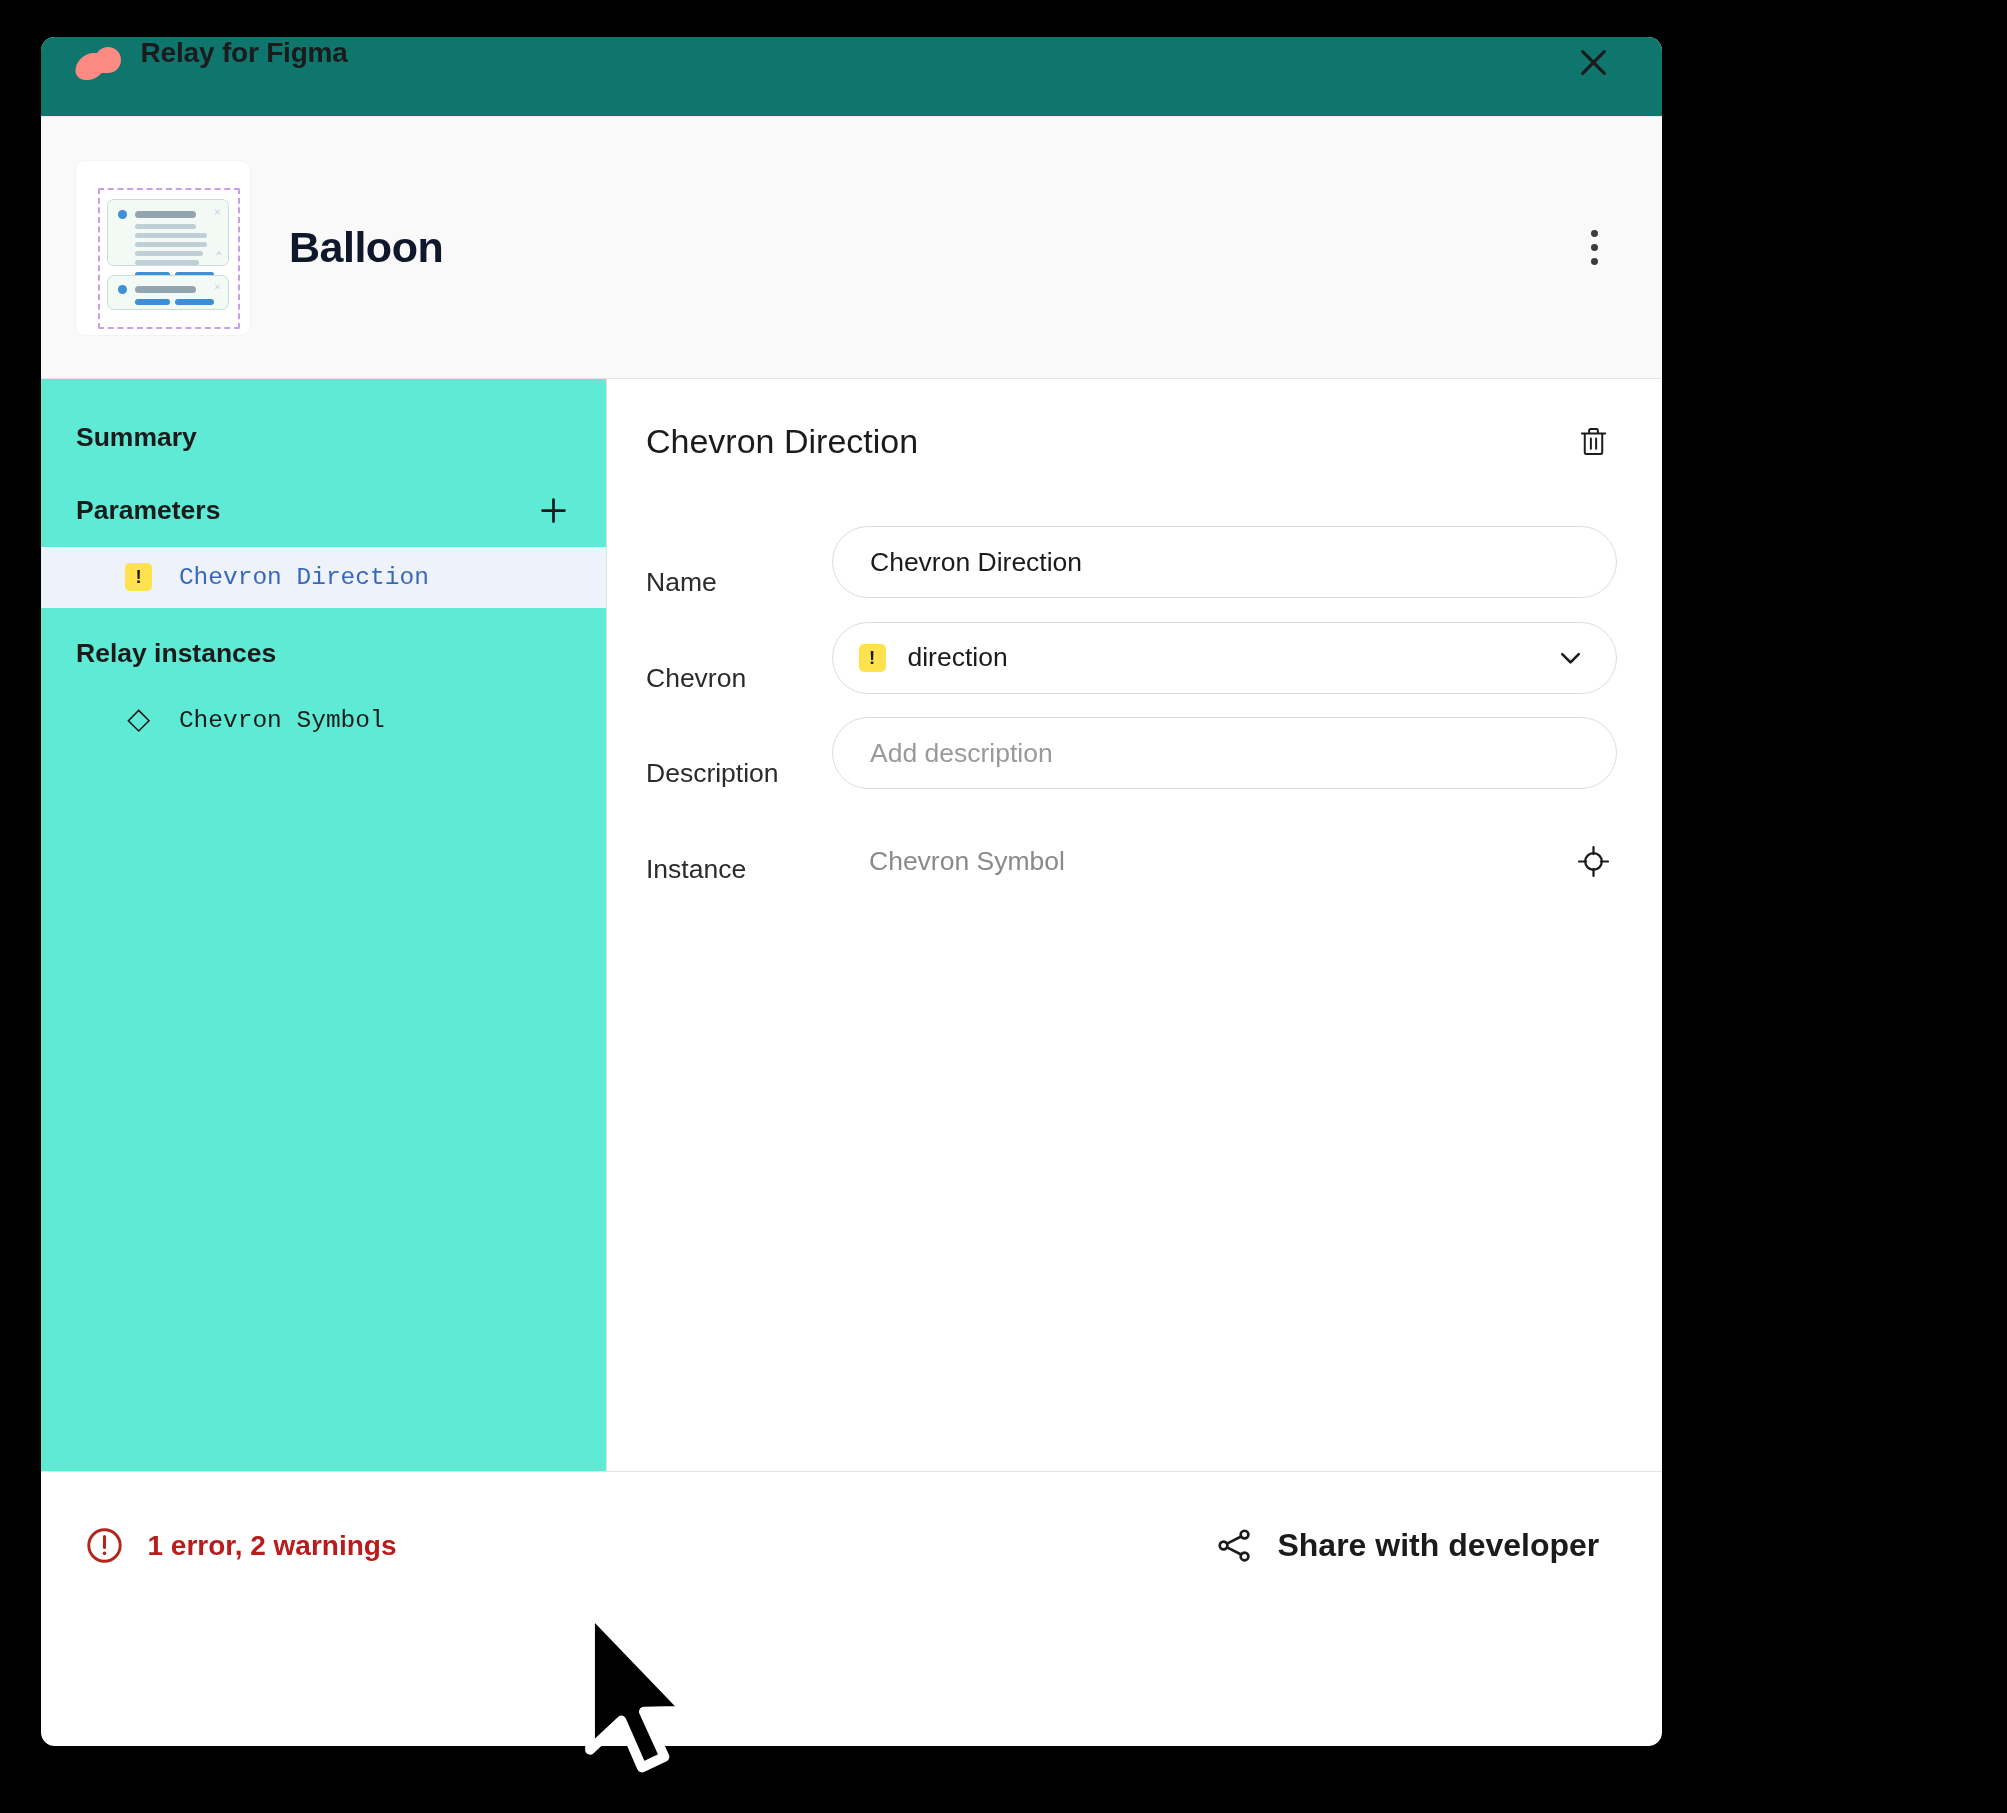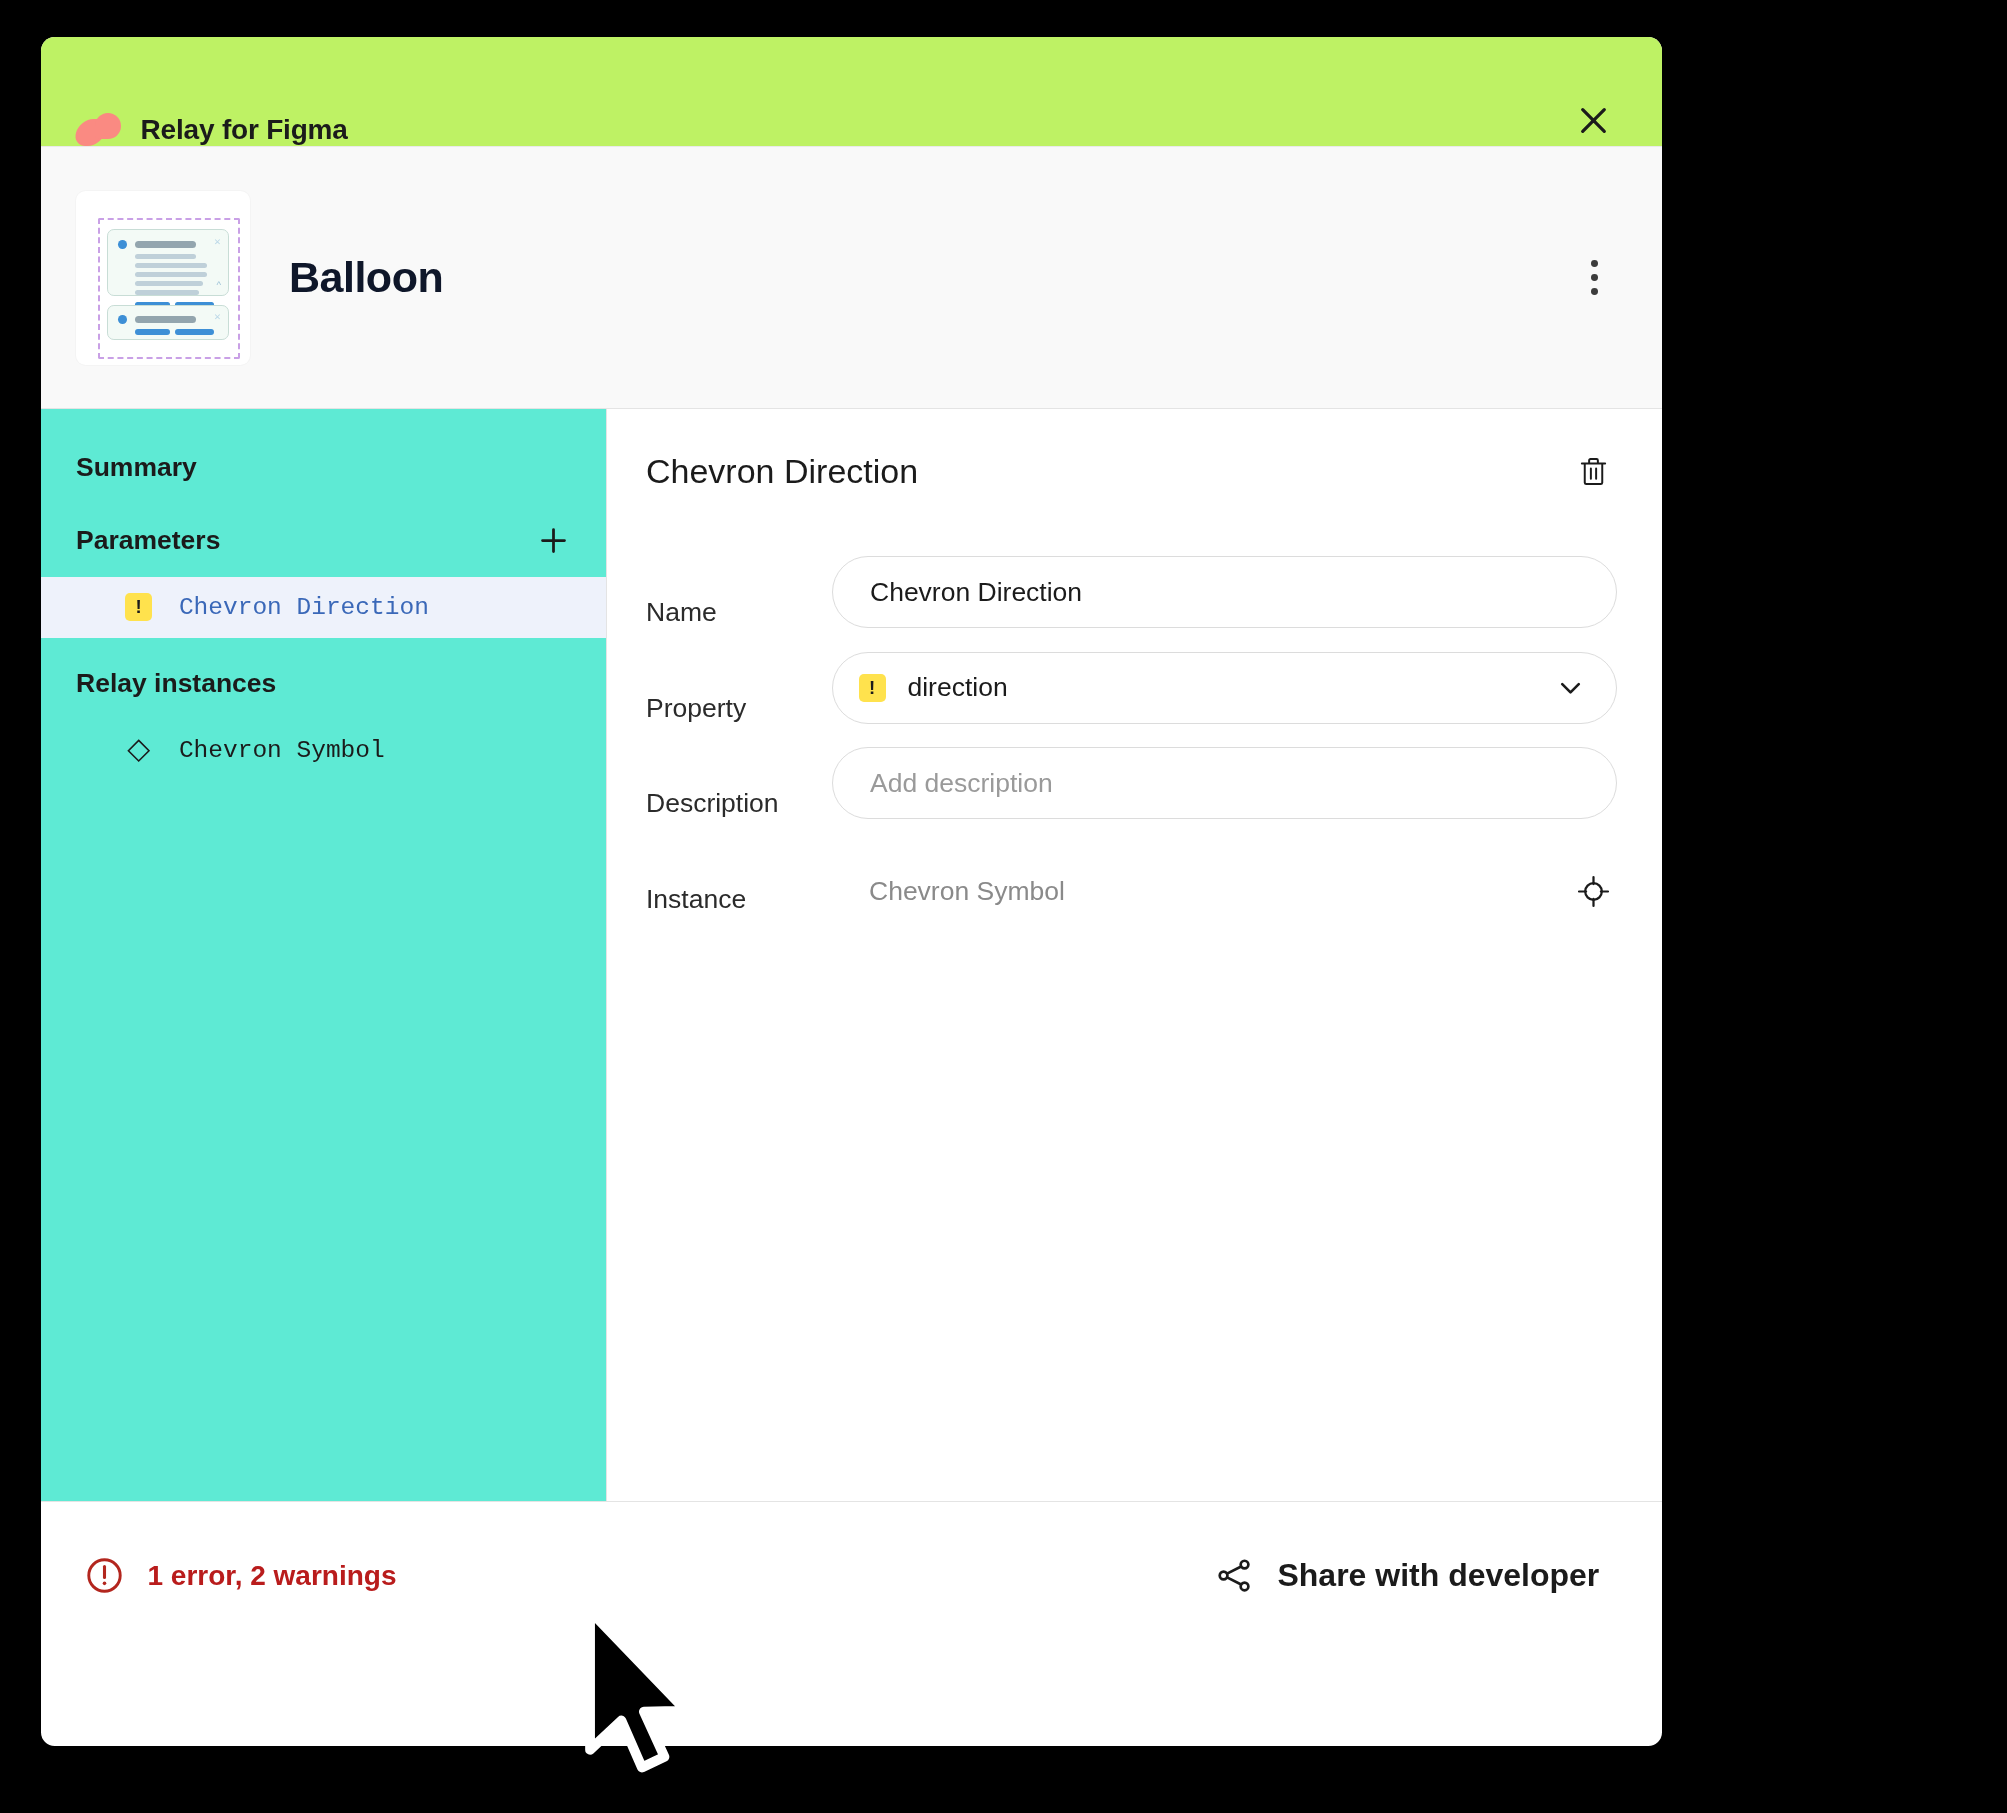--- a/index.html
+++ b/index.html
@@ -27,24 +27,24 @@
     height: 1709px;
     background: #ffffff;
     border-radius: 13.7px;
     overflow: hidden;
     box-shadow: 0 0 25.5px 9.8px rgba(0,0,0,0.55);
   }
 
   
   .titlebar {
     position: relative;
-    height: 110px;
-    background: #bef264;
-    display: flex;
-    align-items: flex-end;
+    height: 80px;
+    background: #0f766e;
+    display: flex;
+    align-items: flex-start;
     padding: 0 43px 0 35px;
     border-bottom: 1px solid #eaeaea;
   }
   .brand-logo {
     width: 47px; height: 43px;
     position: relative;
     flex: none;
     margin-right: 17.6px;
   }
   .brand-logo .b1 {
@@ -437,21 +437,21 @@
             </svg>
           </span>
         </div>
 
         <div class="field-row">
           <span class="field-label">Name</span>
           <div class="field-control">Chevron Direction</div>
         </div>
 
         <div class="field-row">
-          <span class="field-label">Property</span>
+          <span class="field-label">Chevron</span>
           <div class="field-control select">
             <span class="prop-badge">!</span>
             <span>direction</span>
             <span class="spacer"></span>
             <svg width="33" height="33" viewBox="0 0 24 24">
               <path d="M6 9.5 L12 15.5 L18 9.5" stroke="#1b1b1b" stroke-width="1.9" fill="none" stroke-linecap="round" stroke-linejoin="round"></path>
             </svg>
           </div>
         </div>
 

